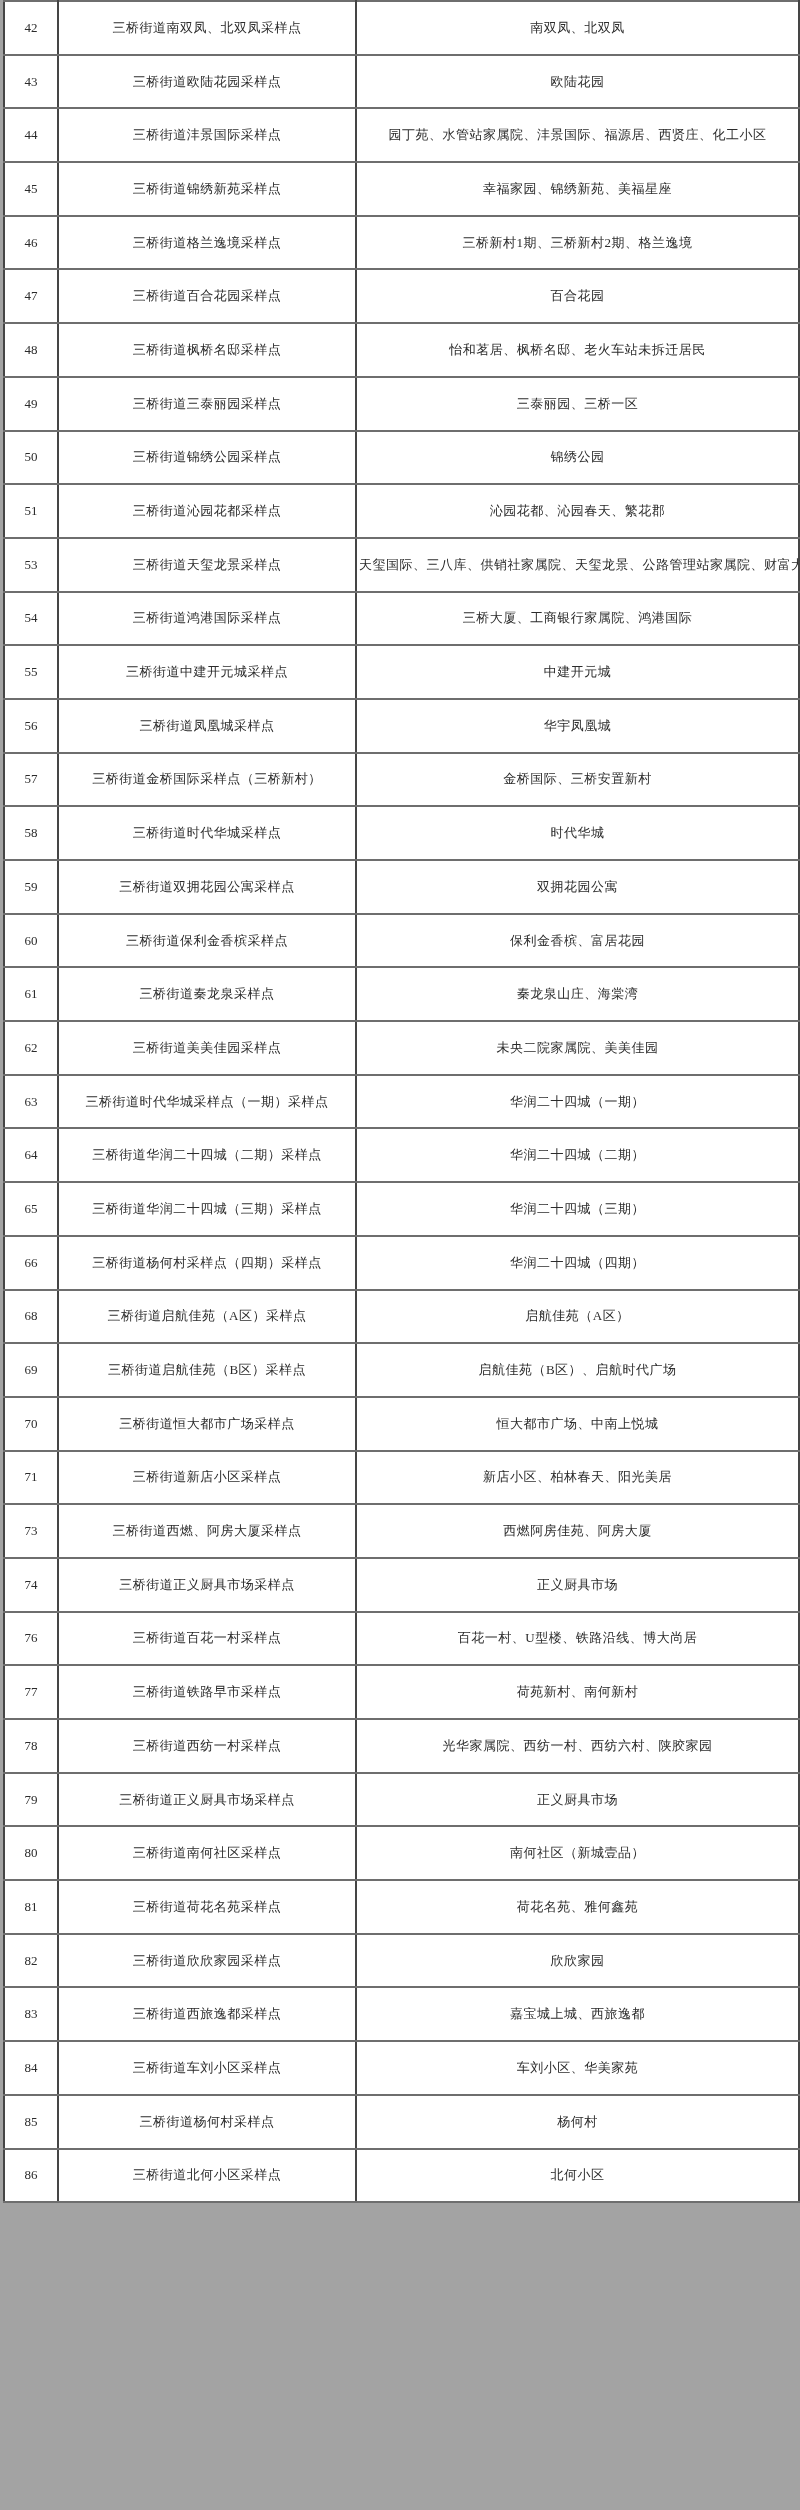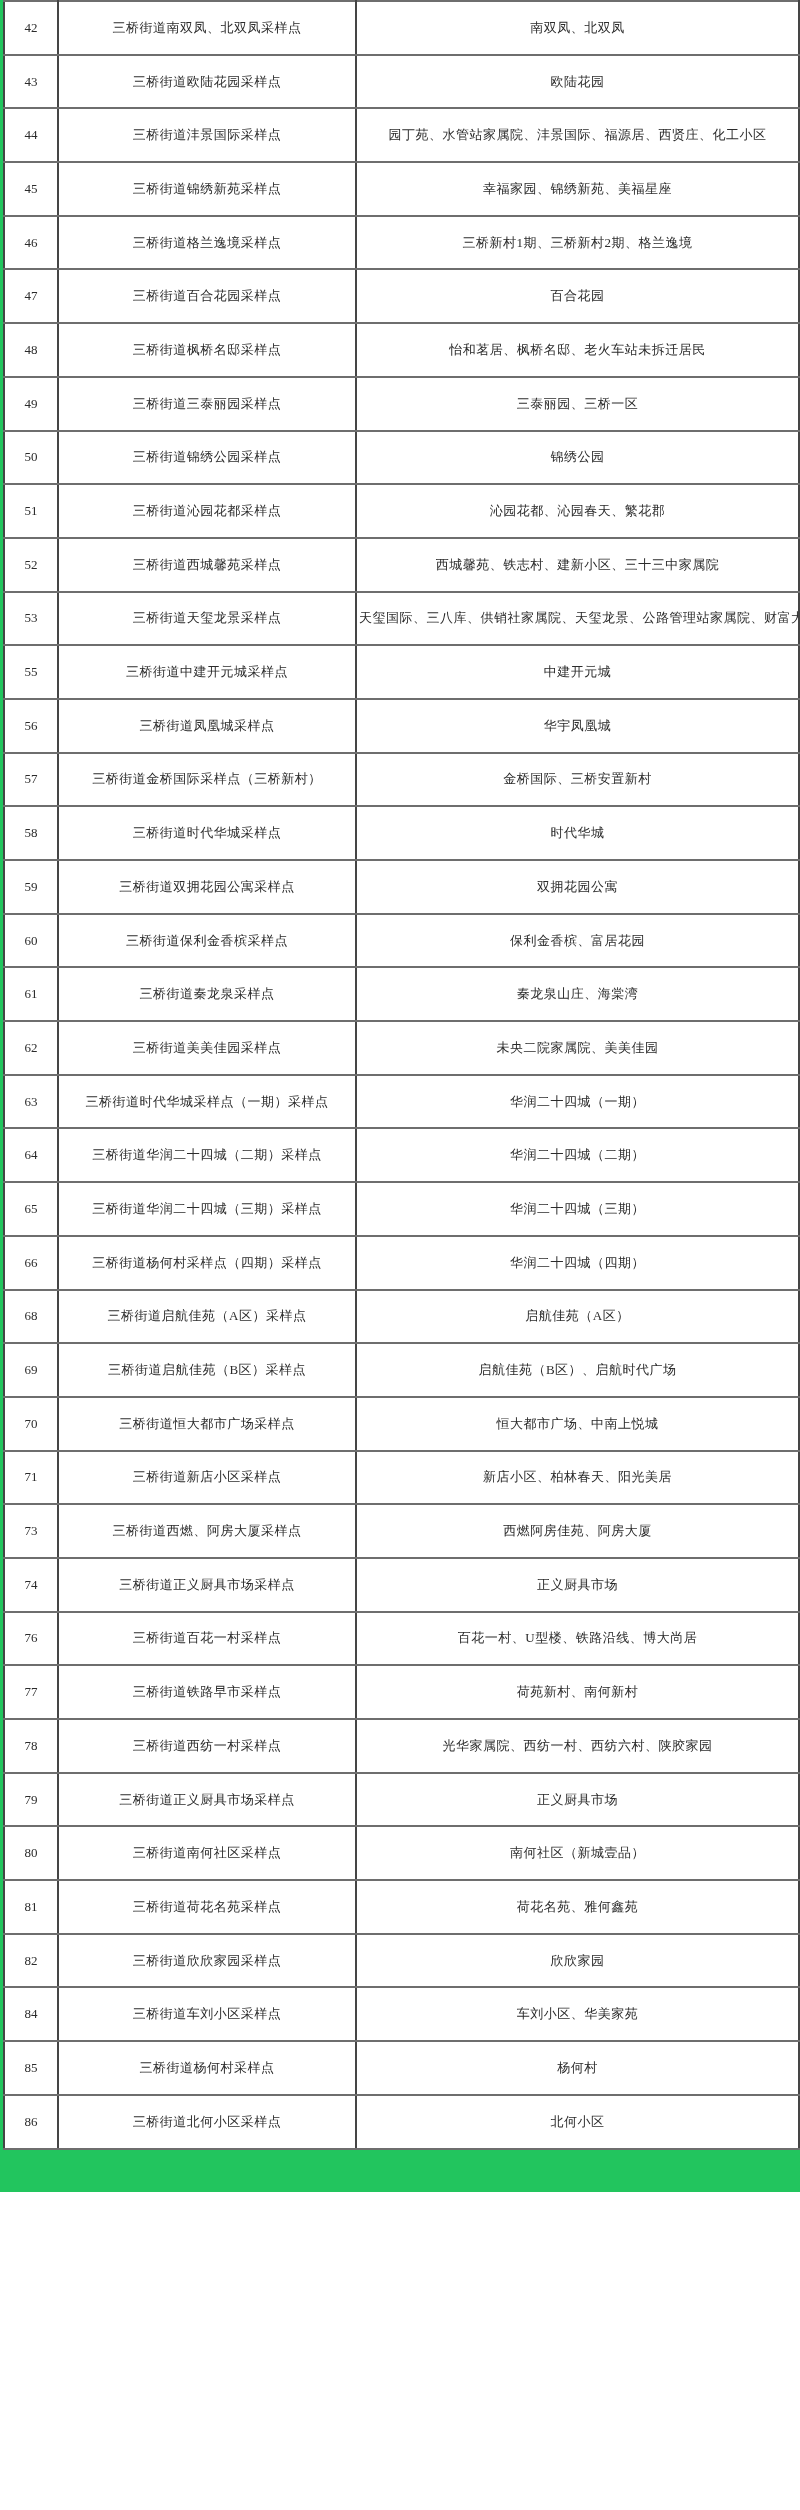--- a/index.html
+++ b/index.html
@@ -3,22 +3,22 @@
 <meta charset="utf-8">
 <style>
   html, body {
     margin: 0;
     padding: 0;
     background: #ffffff;
     width: 800px;
   }
   .page {
     width: 800px;
-    height: 2192px;
-    background: #22c55e;
+    height: 2510px;
+    background: #a3a3a3;
     overflow: hidden;
   }
   table.sampling-table {
     border-collapse: collapse;
     table-layout: fixed;
     margin-left: 3px;
     margin-top: 0;
     width: 795px;
   }
   table.sampling-table td {
@@ -109,32 +109,32 @@
     <td class="col-name">三桥街道锦绣公园采样点</td>
     <td class="col-area">锦绣公园</td>
   </tr>
 
   <tr>
     <td class="col-num">51</td>
     <td class="col-name">三桥街道沁园花都采样点</td>
     <td class="col-area">沁园花都、沁园春天、繁花郡</td>
   </tr>
 
-  <tr>
-    <td class="col-num">52</td>
-    <td class="col-name">三桥街道西城馨苑采样点</td>
-    <td class="col-area">西城馨苑、铁志村、建新小区、三十三中家属院</td>
-  </tr>
 
   <tr>
     <td class="col-num">53</td>
     <td class="col-name">三桥街道天玺龙景采样点</td>
     <td class="col-area">天玺国际、三八库、供销社家属院、天玺龙景、公路管理站家属院、财富大厦</td>
   </tr>
 
+  <tr>
+    <td class="col-num">54</td>
+    <td class="col-name">三桥街道鸿港国际采样点</td>
+    <td class="col-area">三桥大厦、工商银行家属院、鸿港国际</td>
+  </tr>
 
   <tr>
     <td class="col-num">55</td>
     <td class="col-name">三桥街道中建开元城采样点</td>
     <td class="col-area">中建开元城</td>
   </tr>
 
   <tr>
     <td class="col-num">56</td>
     <td class="col-name">三桥街道凤凰城采样点</td>
@@ -275,20 +275,25 @@
     <td class="col-name">三桥街道荷花名苑采样点</td>
     <td class="col-area">荷花名苑、雅何鑫苑</td>
   </tr>
 
   <tr>
     <td class="col-num">82</td>
     <td class="col-name">三桥街道欣欣家园采样点</td>
     <td class="col-area">欣欣家园</td>
   </tr>
 
+  <tr>
+    <td class="col-num">83</td>
+    <td class="col-name">三桥街道西旅逸都采样点</td>
+    <td class="col-area">嘉宝城上城、西旅逸都</td>
+  </tr>
 
   <tr>
     <td class="col-num">84</td>
     <td class="col-name">三桥街道车刘小区采样点</td>
     <td class="col-area">车刘小区、华美家苑</td>
   </tr>
 
   <tr>
     <td class="col-num">85</td>
     <td class="col-name">三桥街道杨何村采样点</td>

